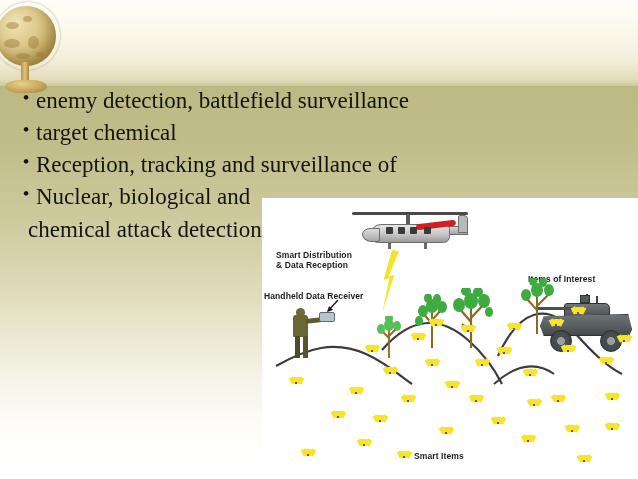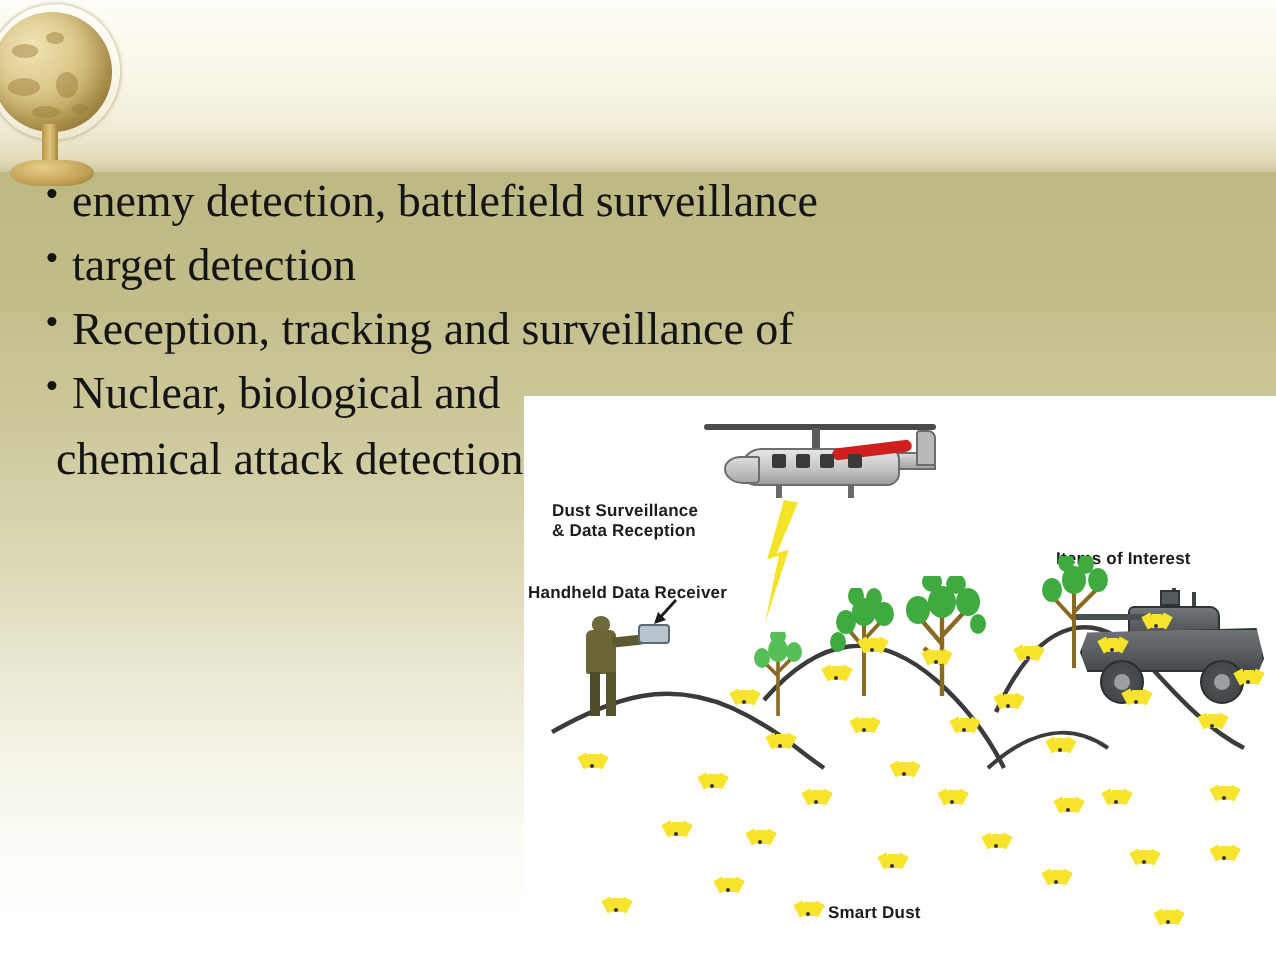--- a/index.html
+++ b/index.html
@@ -312,21 +312,21 @@
 
   <div class="body-list">
 
     <div class="bullet-row">
       <span class="bullet-mark">•</span>
       <span class="bullet-text">enemy detection, battlefield surveillance</span>
     </div>
 
     <div class="bullet-row">
       <span class="bullet-mark">•</span>
-      <span class="bullet-text">target detection</span>
+      <span class="bullet-text">target chemical</span>
     </div>
 
     <div class="bullet-row">
       <span class="bullet-mark">•</span>
       <span class="bullet-text">Reception, tracking and surveillance of</span>
     </div>
 
 
     <div class="bullet-row">
       <span class="bullet-mark">•</span>
@@ -355,21 +355,21 @@
       <div class="heli-stripe"></div>
       <div class="heli-win" style="left:38px;"></div>
       <div class="heli-win" style="left:50px;"></div>
       <div class="heli-win" style="left:62px;"></div>
       <div class="heli-win" style="left:76px;"></div>
       <div class="heli-skid" style="left:40px;"></div>
       <div class="heli-skid" style="left:76px;"></div>
     </div>
 
     <div class="dg-label lbl-dust">
-      <span>Dust Surveillance</span><br>
+      <span>Smart Distribution</span><br>
       <span>&amp; Data Reception</span>
     </div>
 
     <div class="bolt"></div>
 
     <div class="dg-label lbl-hand">Handheld Data Receiver</div>
 
     <div>
       <svg class="sold-arrow" viewBox="0 0 16 14">
         <path d="M14,1 L4,12" stroke="#1c1c1c" stroke-width="1.4" fill="none"></path>
@@ -638,16 +638,16 @@
           <div class="mote-dot"></div>
         </div>
       <div class="mote" style="left:266px;top:200px;">
           <div class="mote-arm" style="left:0;transform:rotate(-28deg);"></div>
           <div class="mote-arm" style="left:4px;"></div>
           <div class="mote-arm" style="left:8px;transform:rotate(28deg);"></div>
           <div class="mote-dot"></div>
         </div>
     </div>
 
-    <div class="dg-label lbl-smart">Smart Dust</div>
+    <div class="dg-label lbl-smart">Smart Items</div>
   </div>
 
 </div>
 
 </body></html>

